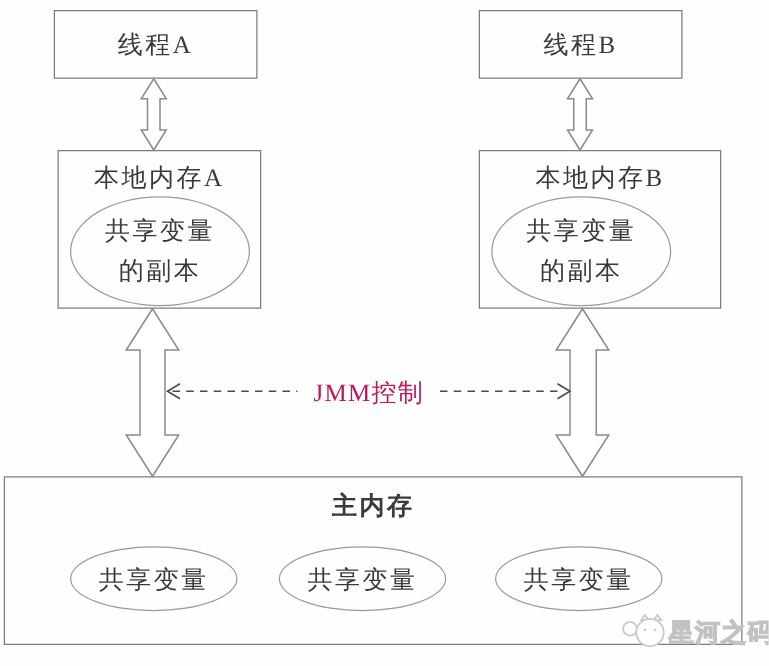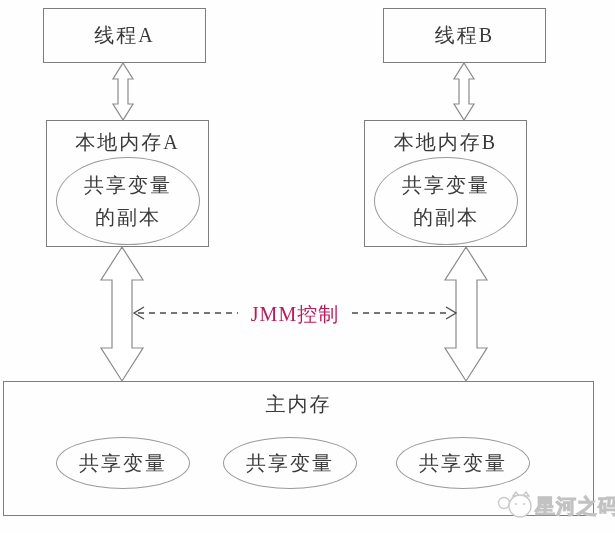--- a/index.html
+++ b/index.html
@@ -4,25 +4,25 @@
 <style>
   html,body{margin:0;padding:0;background:#ffffff;}
   .stage{
     position:relative;width:615px;height:533px;background:#fefefe;overflow:hidden;
     font-family:"Liberation Serif","DejaVu Serif",serif;color:#3a3a3a;
   }
   .box{position:absolute;border:1px solid #7d7d7d;background:transparent;box-sizing:border-box;}
   .thread-a{left:43px;top:8px;width:163px;height:55px;display:flex;align-items:center;justify-content:center;}
   .thread-b{left:383px;top:8px;width:163px;height:55px;display:flex;align-items:center;justify-content:center;}
   .local-a{left:46px;top:120px;width:163px;height:127px;}
-  .local-b{left:364px;top:120px;width:163px;height:127px;}
+  .local-b{left:383px;top:120px;width:194px;height:127px;}
   .main-memory{left:3px;top:381px;width:591px;height:135px;}
   .box-label{font-size:20px;letter-spacing:2px;color:#3a3a3a;white-space:nowrap;}
   .local-title{display:block;text-align:center;margin-top:8px;}
-  .main-title{display:block;text-align:center;margin-top:9px;}
+  .main-title{display:block;text-align:center;margin-top:9px;font-weight:bold;}
   .copy-ellipse{
     position:absolute;left:9px;top:36px;width:144px;height:88px;
     border:1px solid #9a9a9a;border-radius:50%;box-sizing:border-box;
     display:flex;flex-direction:column;align-items:center;justify-content:center;line-height:1.62;
   }
   .var-ellipse{
     position:absolute;top:55px;width:134px;height:52px;
     border:1px solid #9a9a9a;border-radius:50%;box-sizing:border-box;
     display:flex;align-items:center;justify-content:center;
   }

